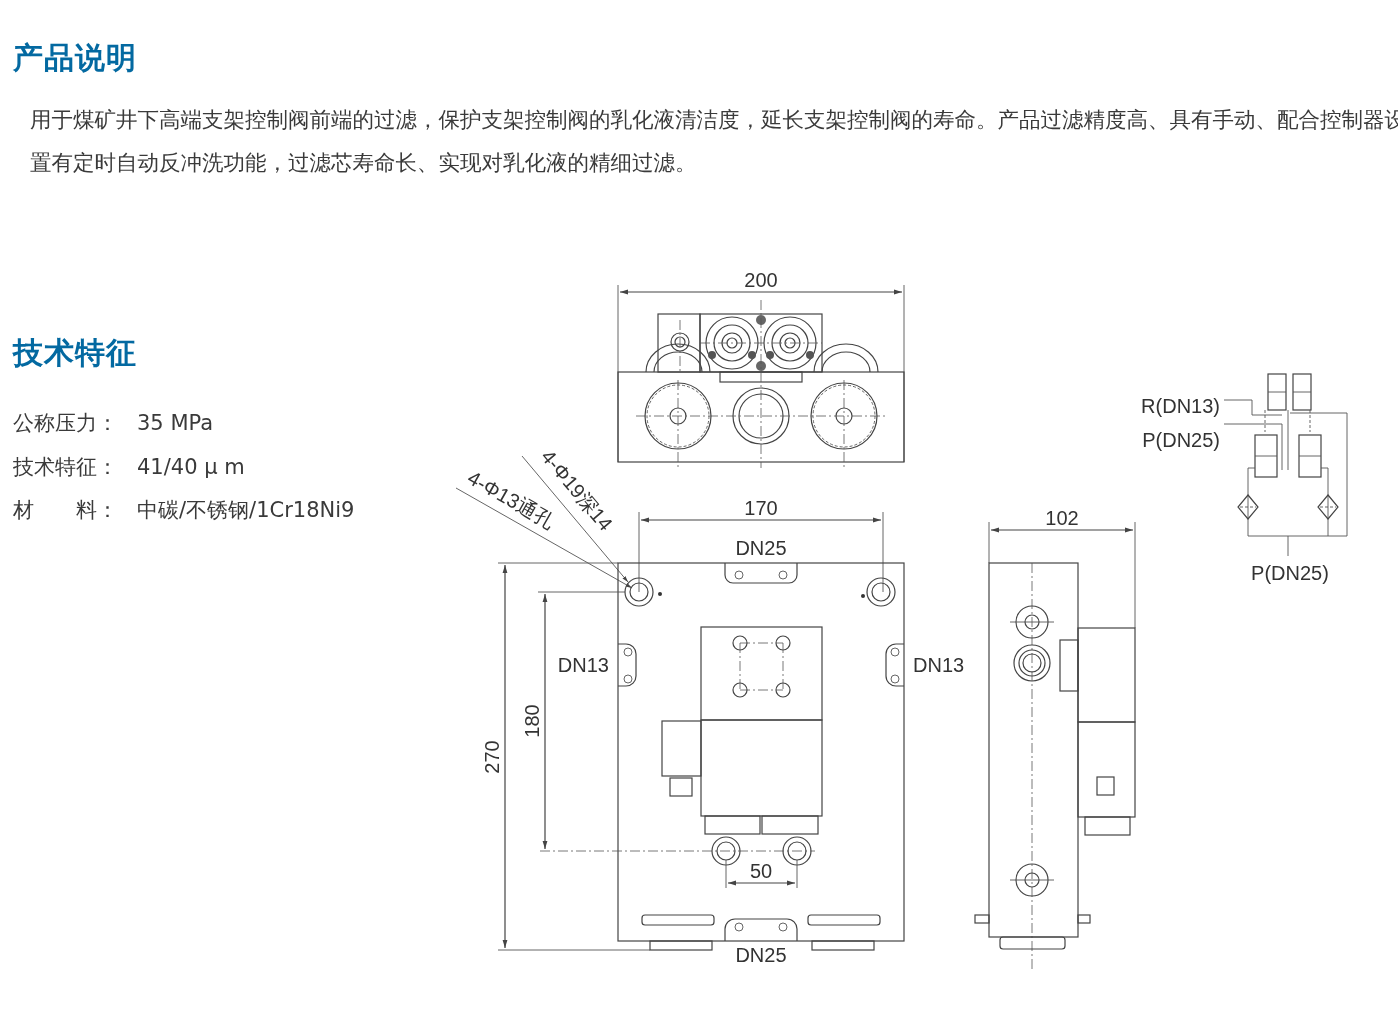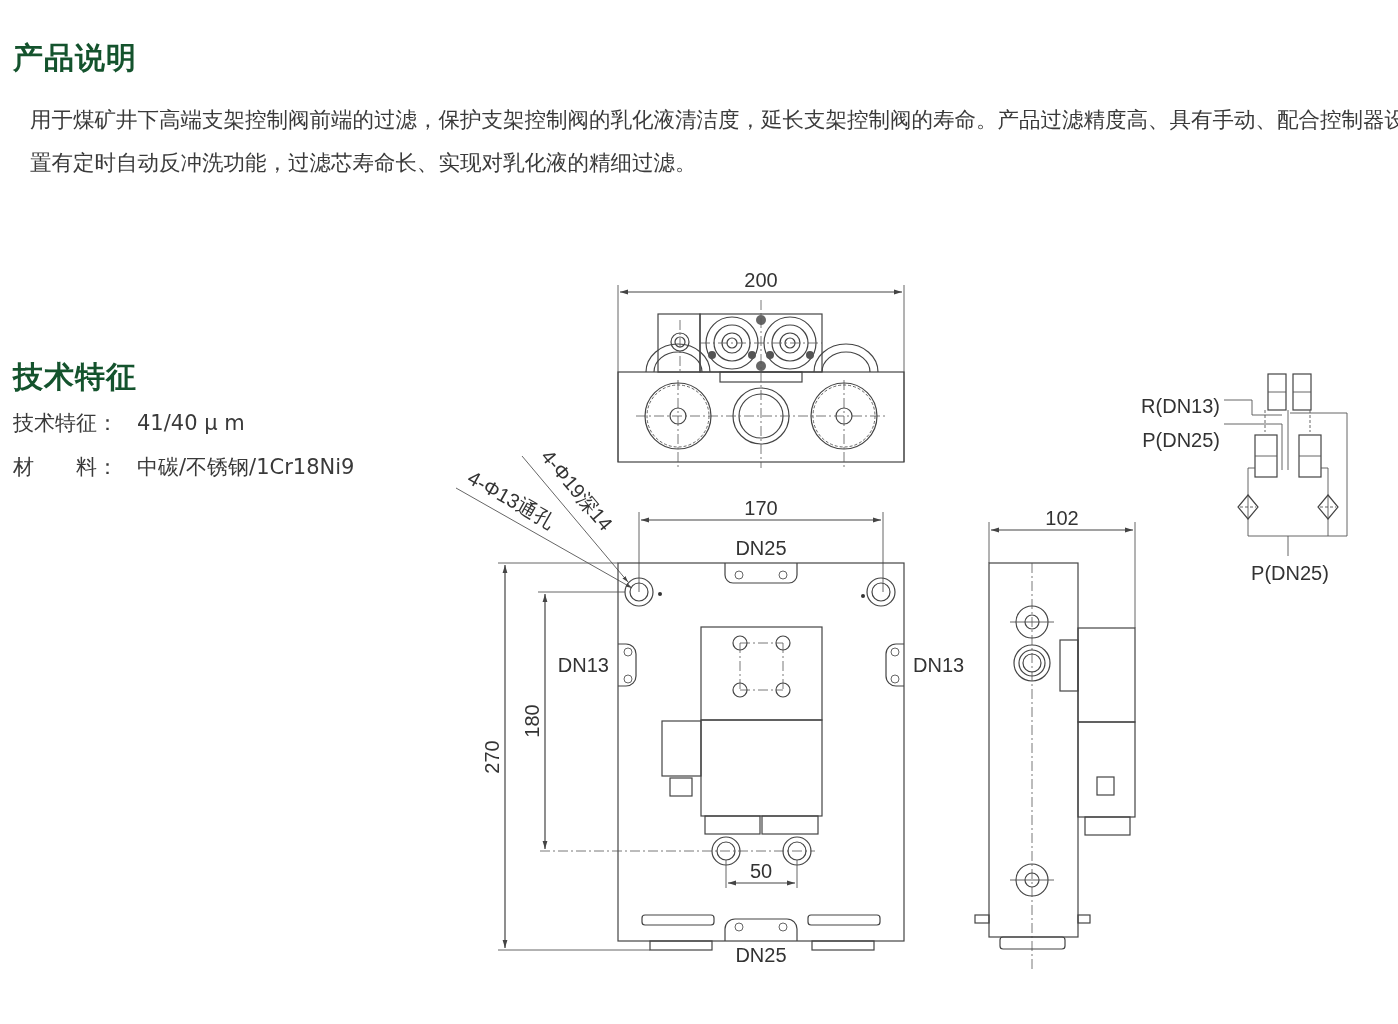--- a/index.html
+++ b/index.html
@@ -1,37 +1,38 @@
 <!DOCTYPE html>
 <html><head>
 <meta charset="utf-8">
 <style>
   html, body { margin:0; padding:0; background:#ffffff; }
   body { width:1398px; height:1024px; position:relative; overflow:hidden;
          font-family:"DejaVu Sans", "Liberation Sans", sans-serif; color:#333; }
-  .h1 { position:absolute; left:13px; font-size:30px; font-weight:bold; color:#14532d; letter-spacing:1px; }
+  .h1 { position:absolute; left:13px; font-size:30px; font-weight:bold; color:#0369a1; letter-spacing:1px; }
   .para { position:absolute; left:30px; top:98px; width:1380px; font-size:21.5px; line-height:43px; color:#3a3a3a; }
   .spec { position:absolute; left:13px; top:402px; font-size:21px; line-height:43.5px; color:#3a3a3a; }
   .spec .row { white-space:nowrap; }
   .spec .k { display:inline-block; width:124px; }
   svg { position:absolute; left:0; top:0; }
   .dim { font-family:"Liberation Sans", sans-serif; font-size:20px; fill:#333; }
   .ln { stroke:#444; stroke-width:1.2; fill:none; }
   .thin { stroke:#555; stroke-width:0.9; fill:none; }
   .cl { stroke:#555; stroke-width:0.8; stroke-dasharray:10 3 2 3; fill:none; }
   .dash { stroke:#555; stroke-width:0.9; stroke-dasharray:3 2; fill:none; }
 </style>
 </head>
 <body>
 
 <div class="h1" style="top:38px;">产品说明</div>
 <div class="para">用于煤矿井下高端支架控制阀前端的过滤，保护支架控制阀的乳化液清洁度，延长支架控制阀的寿命。产品过滤精度高、具有手动、配合控制器设置有定时自动反冲洗功能，过滤芯寿命长、实现对乳化液的精细过滤。</div>
 
-<div class="h1" style="top:333px;margin-top:24px;">技术特征</div>
+<div class="h1" style="top:333px;">技术特征</div>
 <div class="spec">
+  <div class="row"><span class="k">公称压力：</span><span>35 MPa</span></div>
   <div class="row"><span class="k">技术特征：</span><span>41/40 μ m</span></div>
   <div class="row"><span class="k">材　　料：</span><span>中碳/不锈钢/1Cr18Ni9</span></div>
 </div>
 
 <svg width="1398" height="1024" viewBox="0 0 1398 1024">
   <defs>
     <marker id="ar" viewBox="0 0 10 10" refX="10" refY="5" markerWidth="7" markerHeight="7" orient="auto-start-reverse">
       <path d="M0,2 L10,5 L0,8 z" fill="#444"></path>
     </marker>
   </defs>

